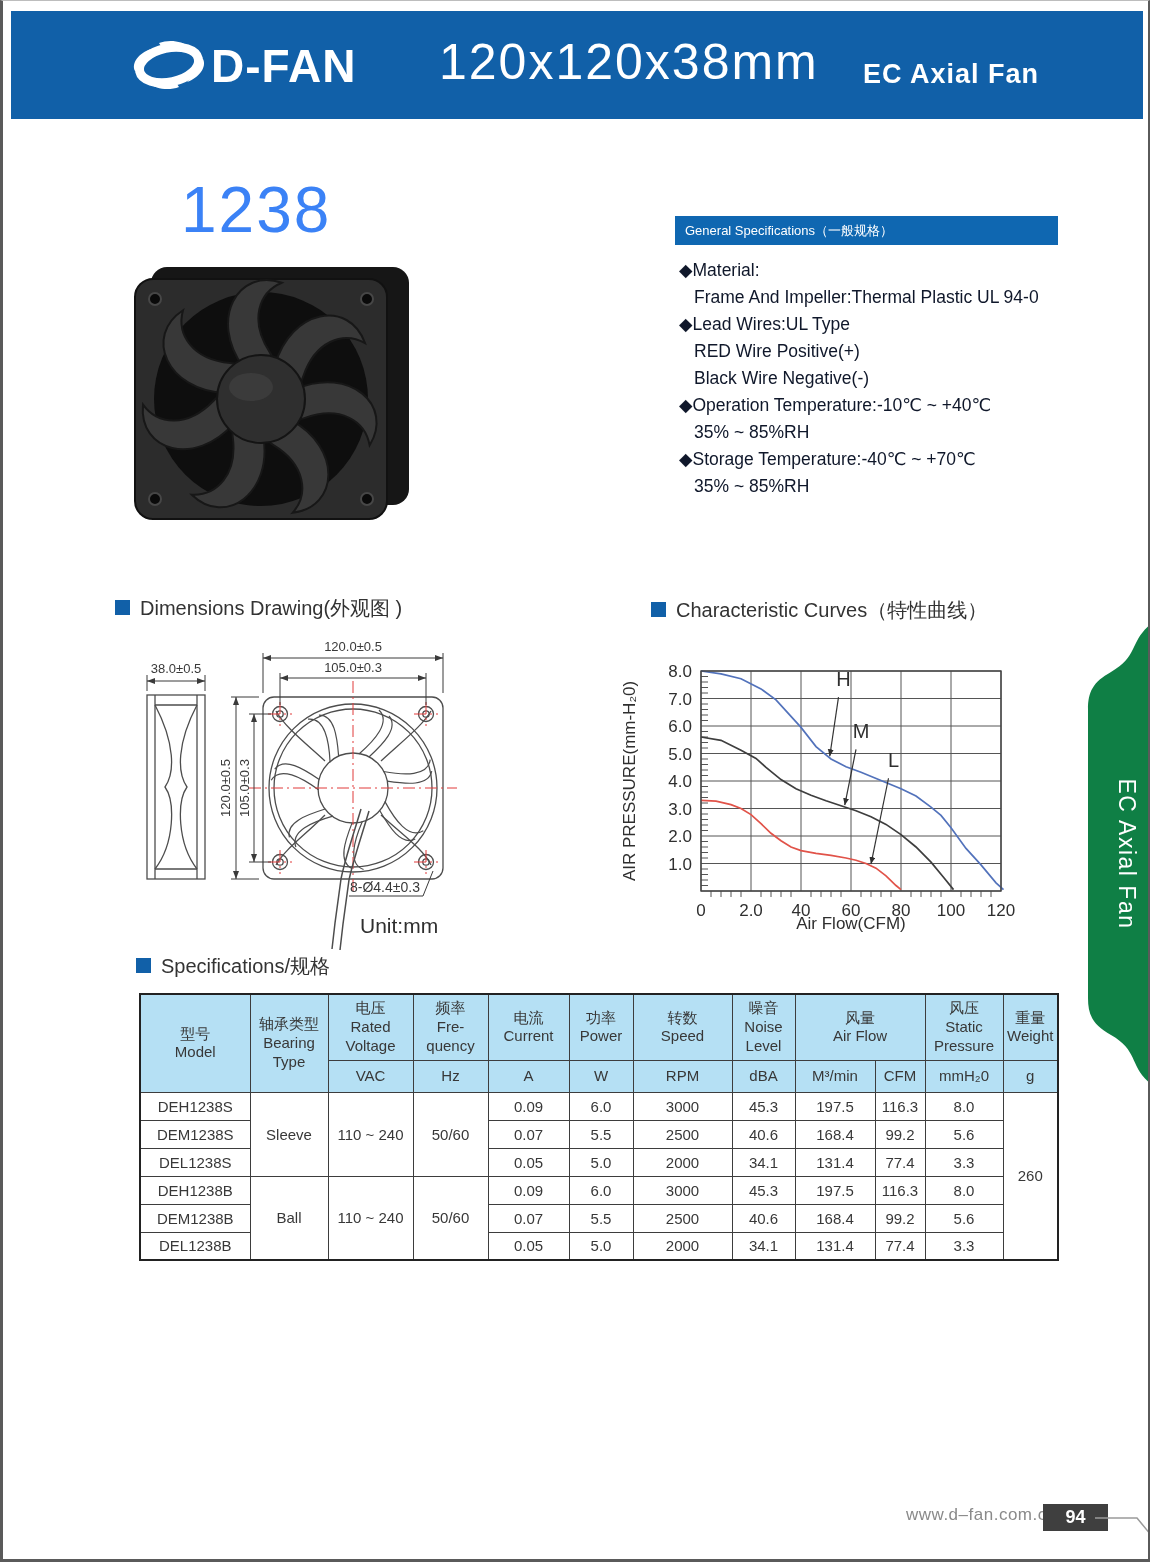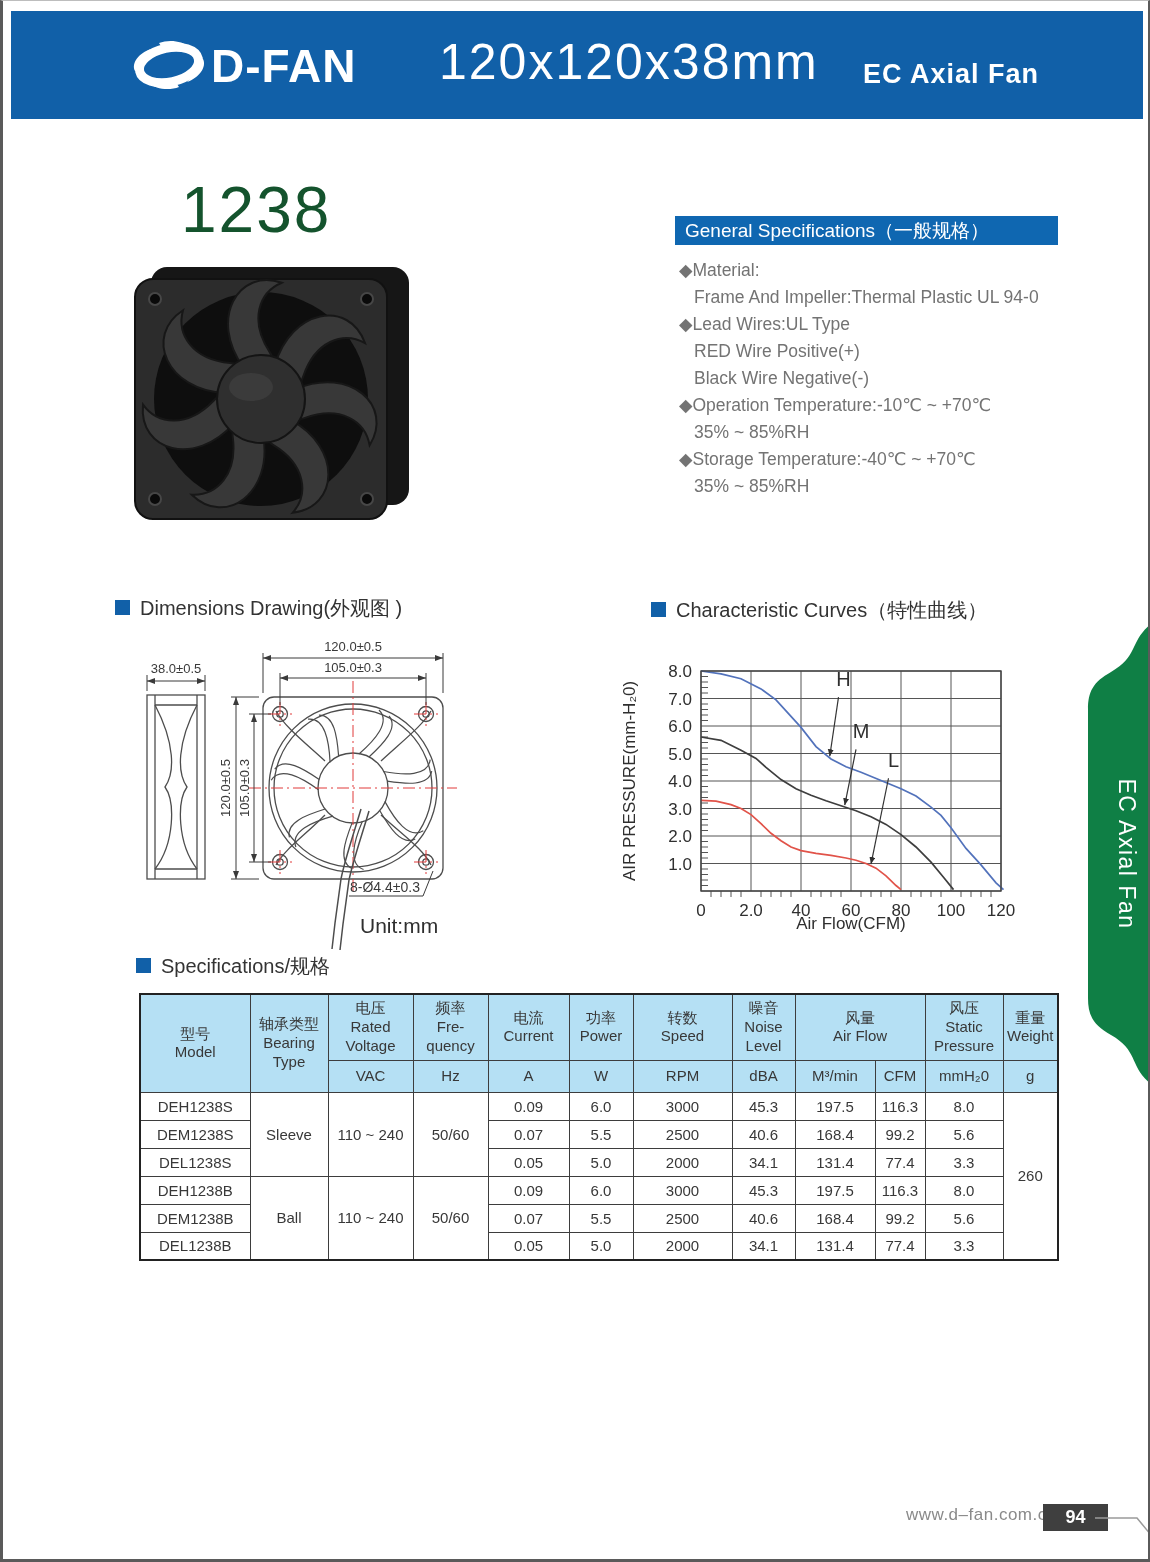--- a/index.html
+++ b/index.html
@@ -7,27 +7,27 @@
         border-left:3px solid #5a5a5a;border-right:2px solid #5a5a5a;border-bottom:3px solid #5a5a5a;
         border-top:1px solid #bdbdbd;box-sizing:border-box;overflow:hidden;
         font-family:"Liberation Sans","DejaVu Sans",sans-serif;color:#3a3a3a;}
   
   .topbar{position:absolute;left:8px;top:10px;width:1132px;height:108px;background:#1160a8;}
   .brand{position:absolute;left:200px;top:28px;font-size:46px;font-weight:bold;color:#fff;letter-spacing:1px;}
   .brand-logo{position:absolute;left:118px;top:24px;}
   .size-title{position:absolute;left:428px;top:22px;font-size:50px;color:#ffffff;letter-spacing:2px;text-align:right;}
   .ptype{position:absolute;left:852px;top:48px;font-size:27px;font-weight:bold;color:#fff;letter-spacing:1px;}
   
-  .model-number{position:absolute;left:178px;top:172px;font-size:64px;color:#14532d;font-weight:400;letter-spacing:2px;text-align:right;}
+  .model-number{position:absolute;left:178px;top:172px;font-size:64px;color:#3b82f6;font-weight:400;letter-spacing:2px;text-align:right;}
   
   .photo{position:absolute;left:120px;top:258px;}
   
   .gs-bar{position:absolute;left:672px;top:215px;width:383px;height:29px;background:#0f67b1;color:#fff;
-          font-size:19px;line-height:29px;padding-left:10px;box-sizing:border-box;}
-  .gs-list{position:absolute;left:676px;top:256px;width:420px;font-size:17.5px;line-height:27px;color:#737373;}
+          font-size:13px;line-height:29px;padding-left:10px;box-sizing:border-box;}
+  .gs-list{position:absolute;left:676px;top:256px;width:420px;font-size:17.5px;line-height:27px;color:#0f172a;}
   .gs-list .indent{padding-left:15px;}
   
   .sec-title{position:absolute;font-size:20px;color:#333;}
   .sec-title .sq{display:inline-block;width:15px;height:15px;background:#1160a8;margin-right:10px;}
   .st-dims{left:112px;top:594px;}
   .st-curves{left:648px;top:596px;}
   .st-specs{left:133px;top:952px;}
   
   svg text{font-family:"Liberation Sans","DejaVu Sans",sans-serif;}
   .dim-label{font-size:13px;fill:#3a3a3a;}
@@ -103,21 +103,21 @@
     </g>
   </svg>
 
   <div class="gs-bar">General Specifications（一般规格）</div>
   <div class="gs-list">
     <div>◆Material:</div>
     <div class="indent">Frame And Impeller:Thermal Plastic UL 94-0</div>
     <div>◆Lead Wires:UL Type</div>
     <div class="indent">RED Wire Positive(+)</div>
     <div class="indent">Black Wire Negative(-)</div>
-    <div>◆Operation Temperature:-10℃ ~ +70℃</div>
+    <div>◆Operation Temperature:-10℃ ~ +40℃</div>
     <div class="indent">35% ~ 85%RH</div>
     <div>◆Storage Temperature:-40℃ ~ +70℃</div>
     <div class="indent">35% ~ 85%RH</div>
   </div>
 
   <div class="sec-title st-dims">
     <span class="sq"></span><span>Dimensions Drawing(外观图 )</span>
   </div>
   <div class="sec-title st-curves">
     <span class="sq"></span><span>Characteristic Curves（特性曲线）</span>

